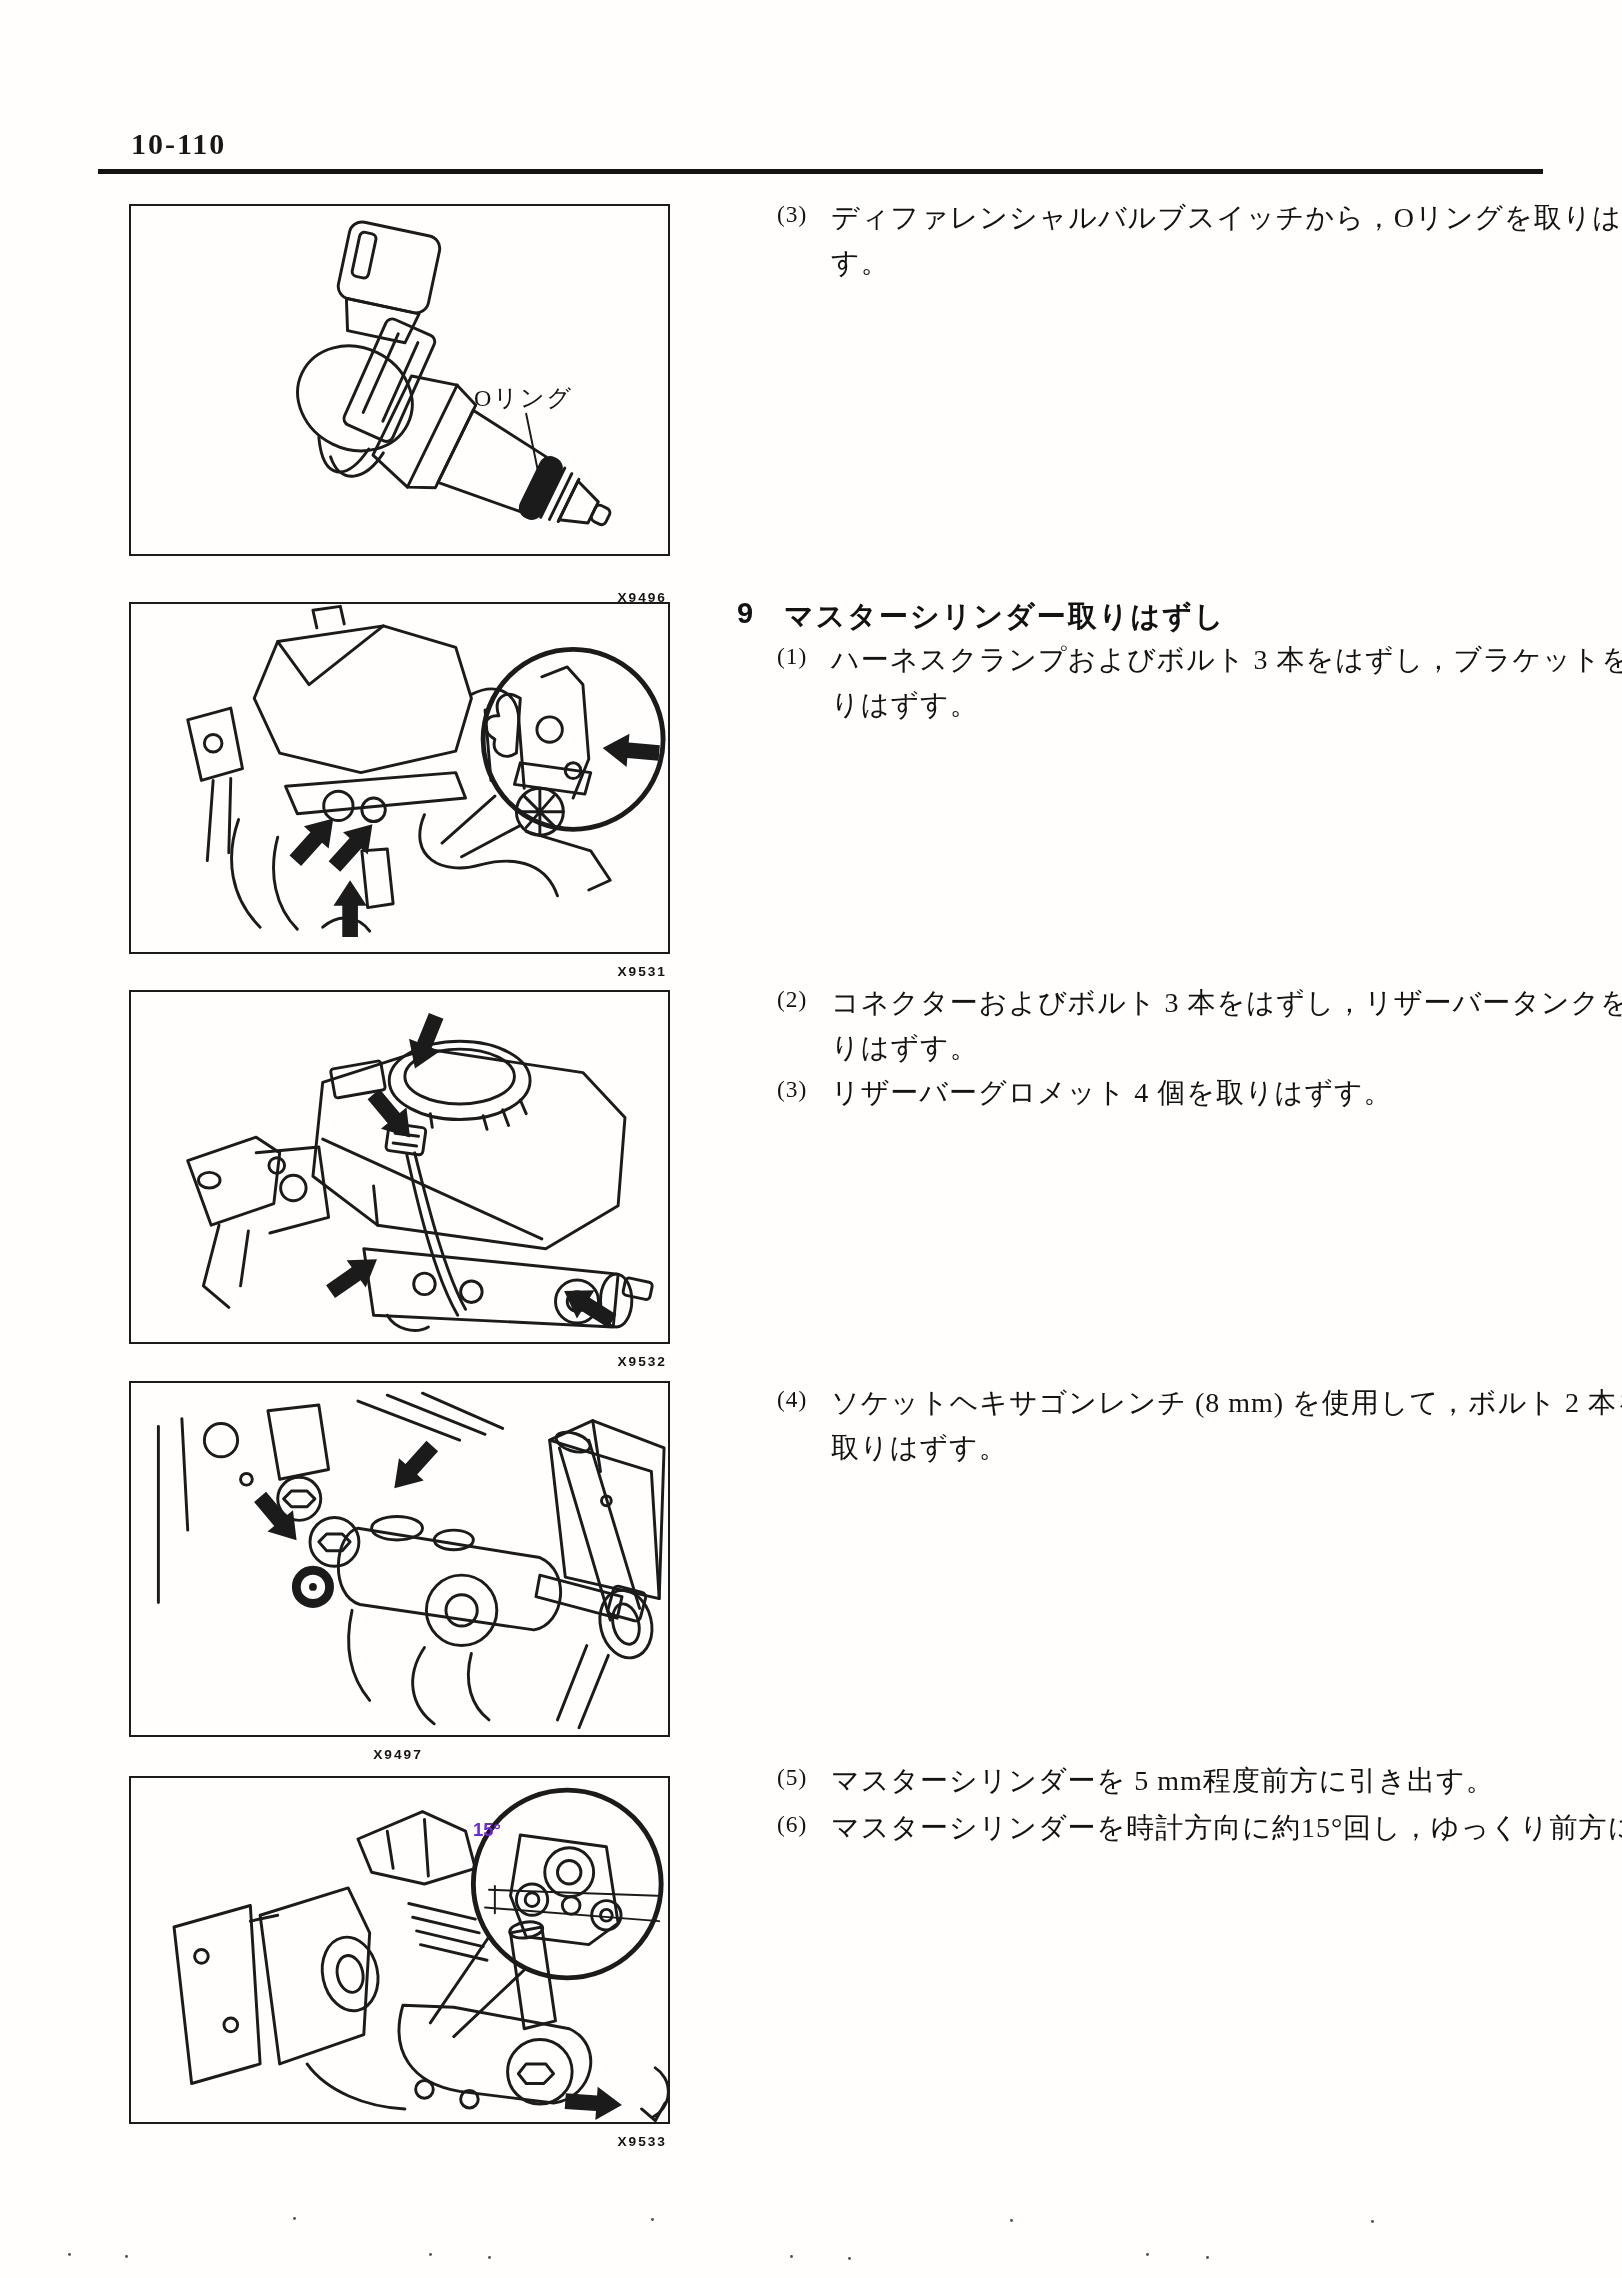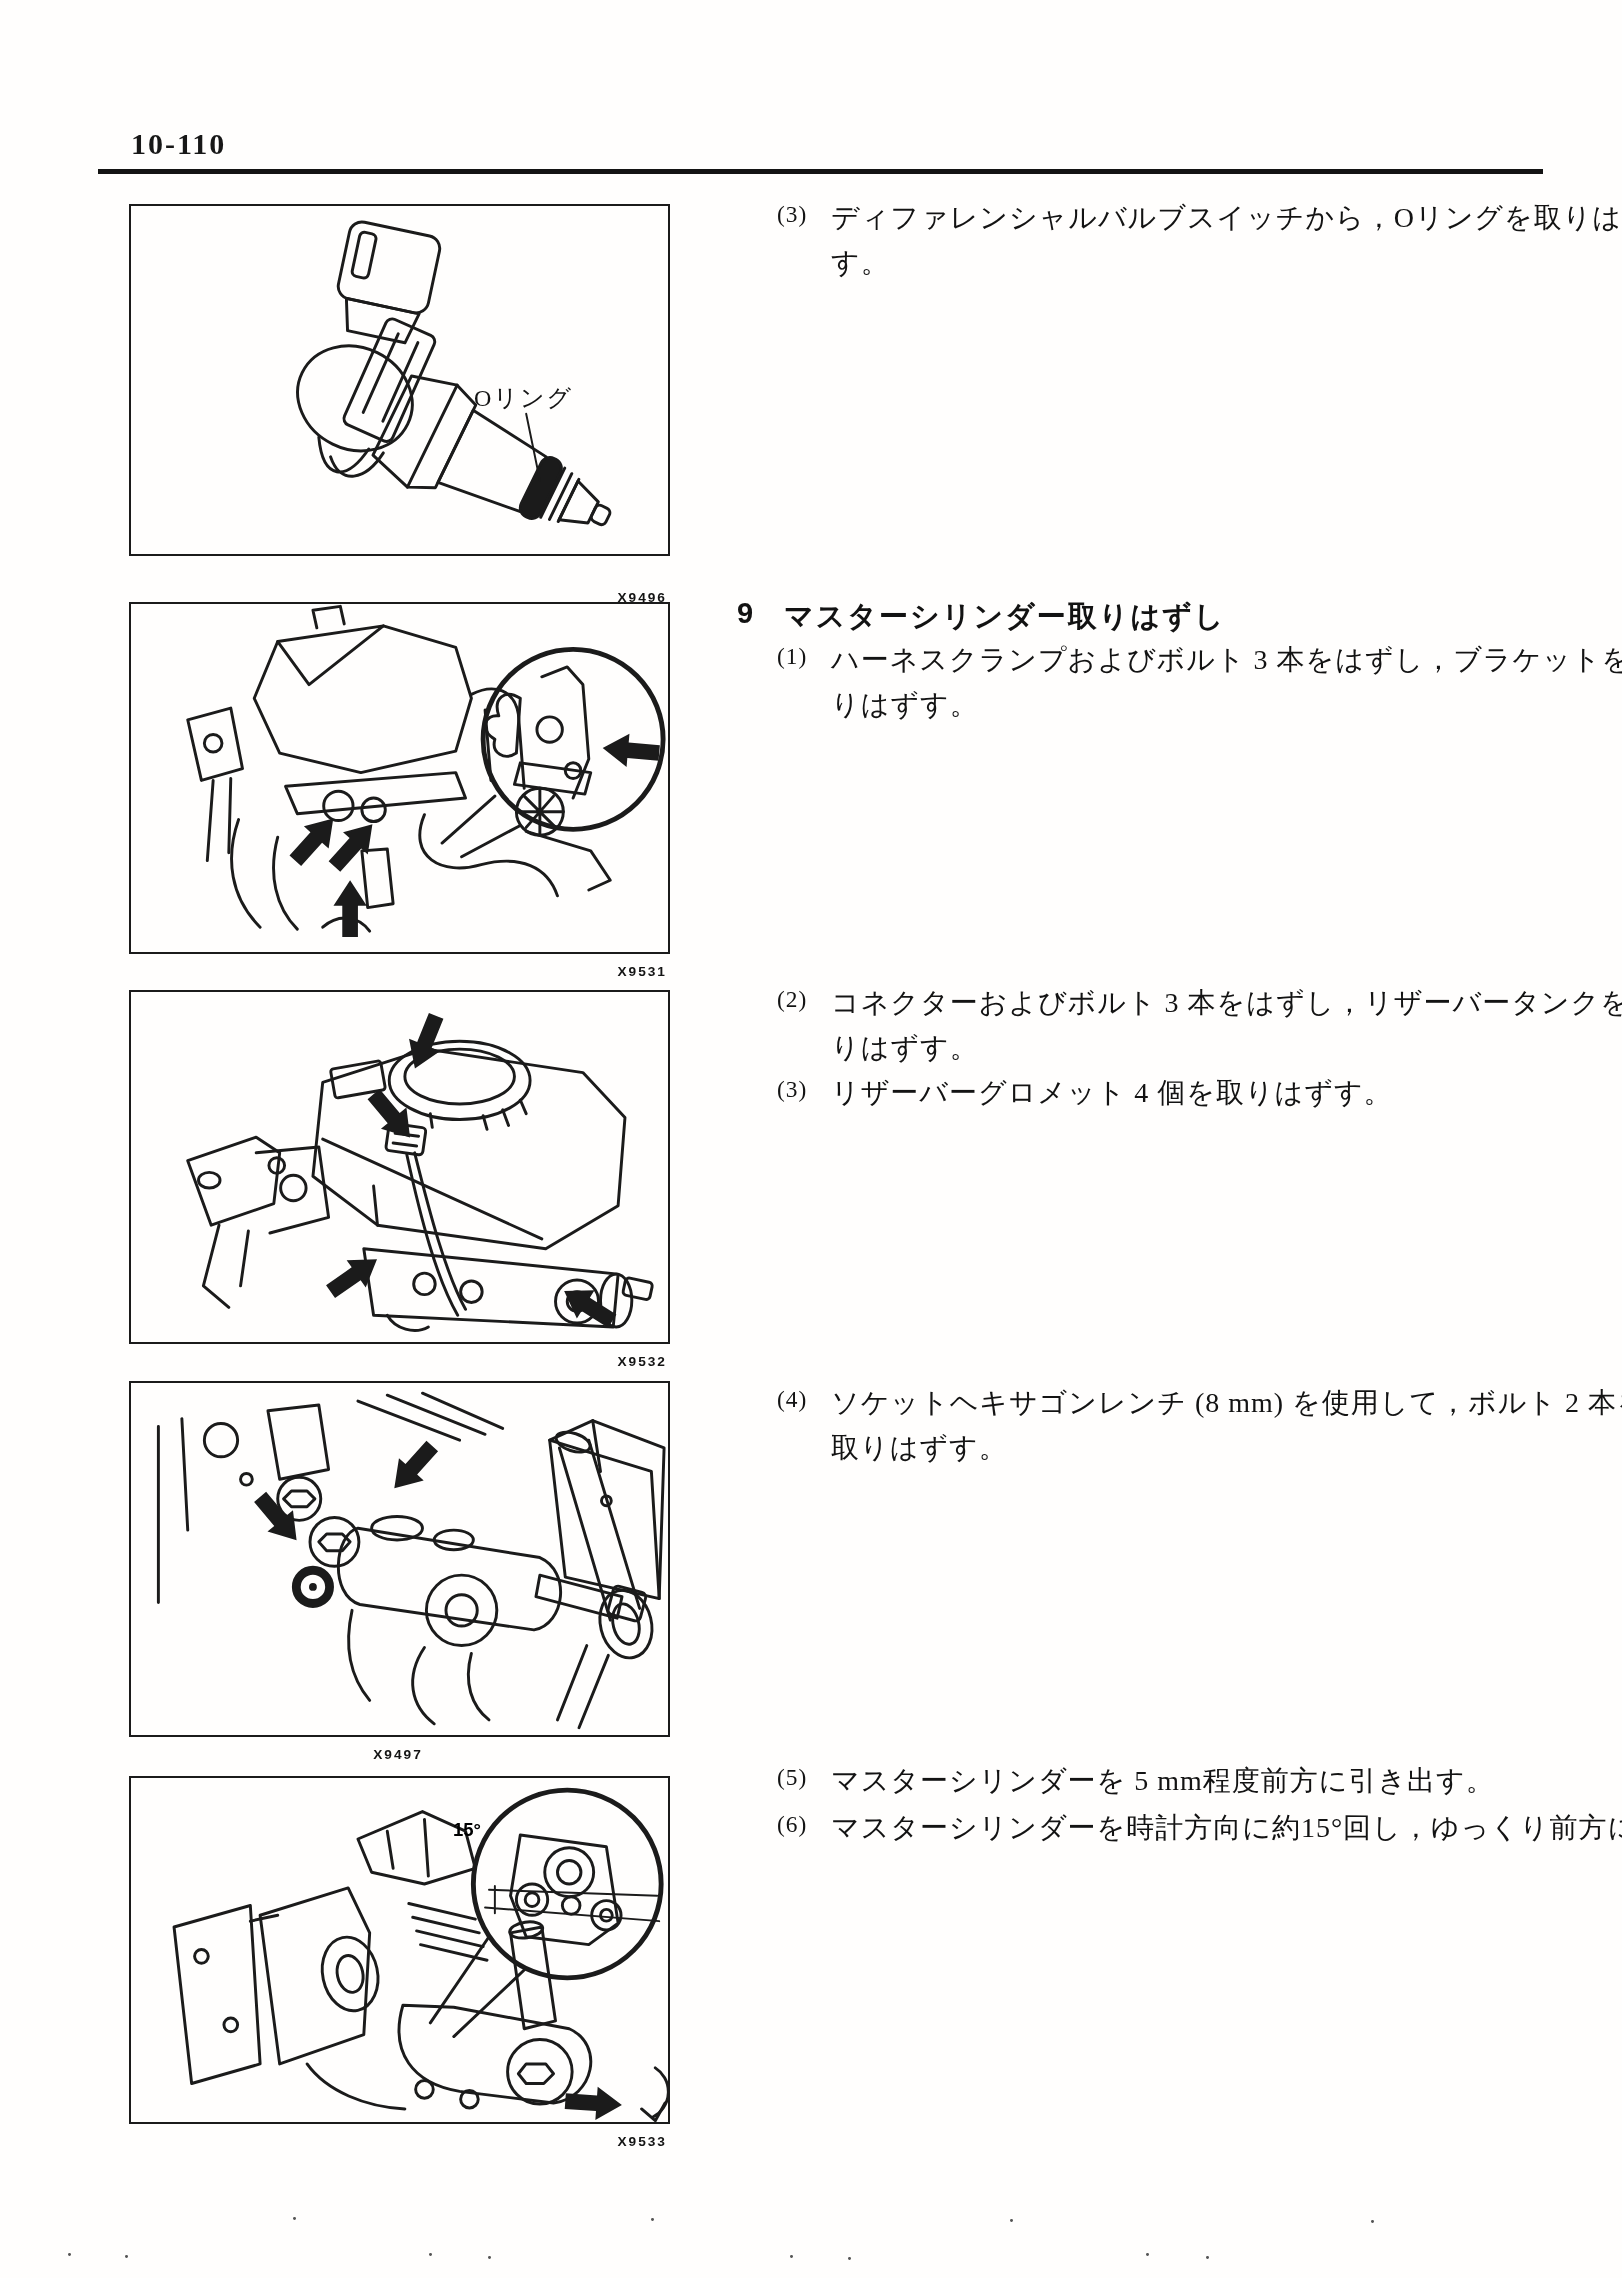--- a/index.html
+++ b/index.html
@@ -33,22 +33,23 @@
   .arr { fill:#1b1b1b; stroke:none; }
   .fig-code {
     position:absolute; left:129px; width:538px; text-align:right;
     font-size:13.7px; font-weight:bold; letter-spacing:2px; color:#141414;
   }
   .fig-label {
     position:absolute; font-family:"Liberation Serif", serif;
     font-size:24px; color:#141414; letter-spacing:2px; white-space:nowrap;
   }
   .angle-label {
-    position:absolute; font-size:18.5px; font-weight:bold; color:#000000;
+    position:absolute; font-size:18.5px; font-weight:bold; color:#6d28d9;
     white-space:nowrap;
+    margin-left:20px;
   }
   
   .step {
     position:absolute; left:777px; display:flex; align-items:flex-start;
     font-family:"Liberation Serif", serif; font-size:28px; color:#131313;
   }
   .step .marker { width:54px; flex:none; font-size:23.4px; padding-top:2.9px; letter-spacing:1px; }
   .step .lines { width:743px; }
   .step .line { height:45px; line-height:39px; letter-spacing:1px; white-space:nowrap; }
   .section-head {

